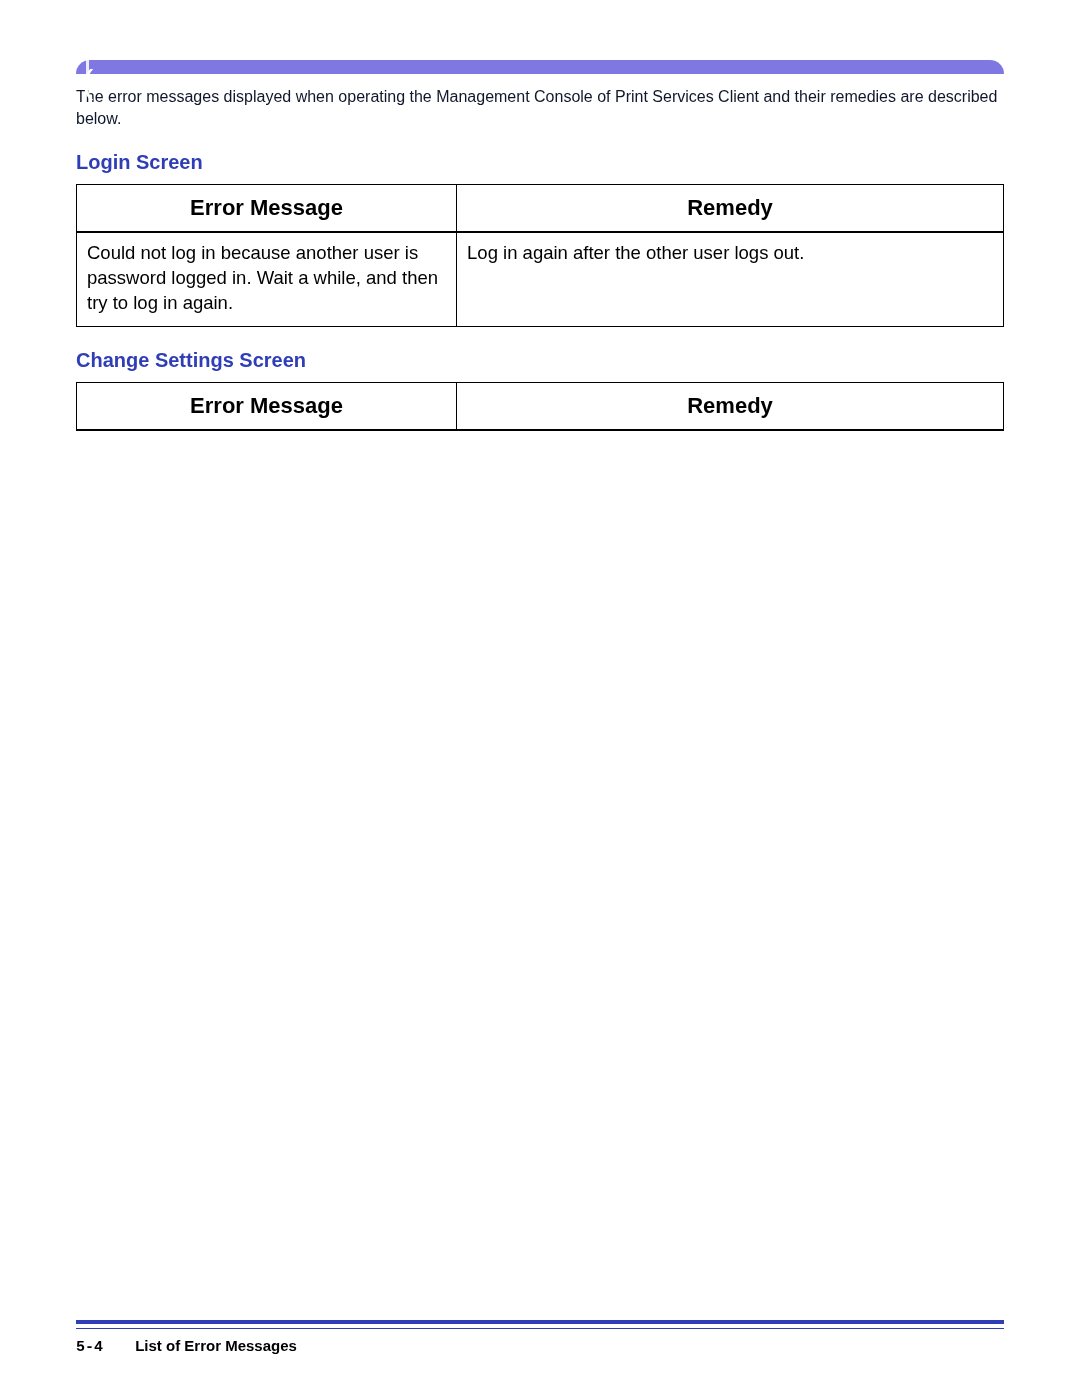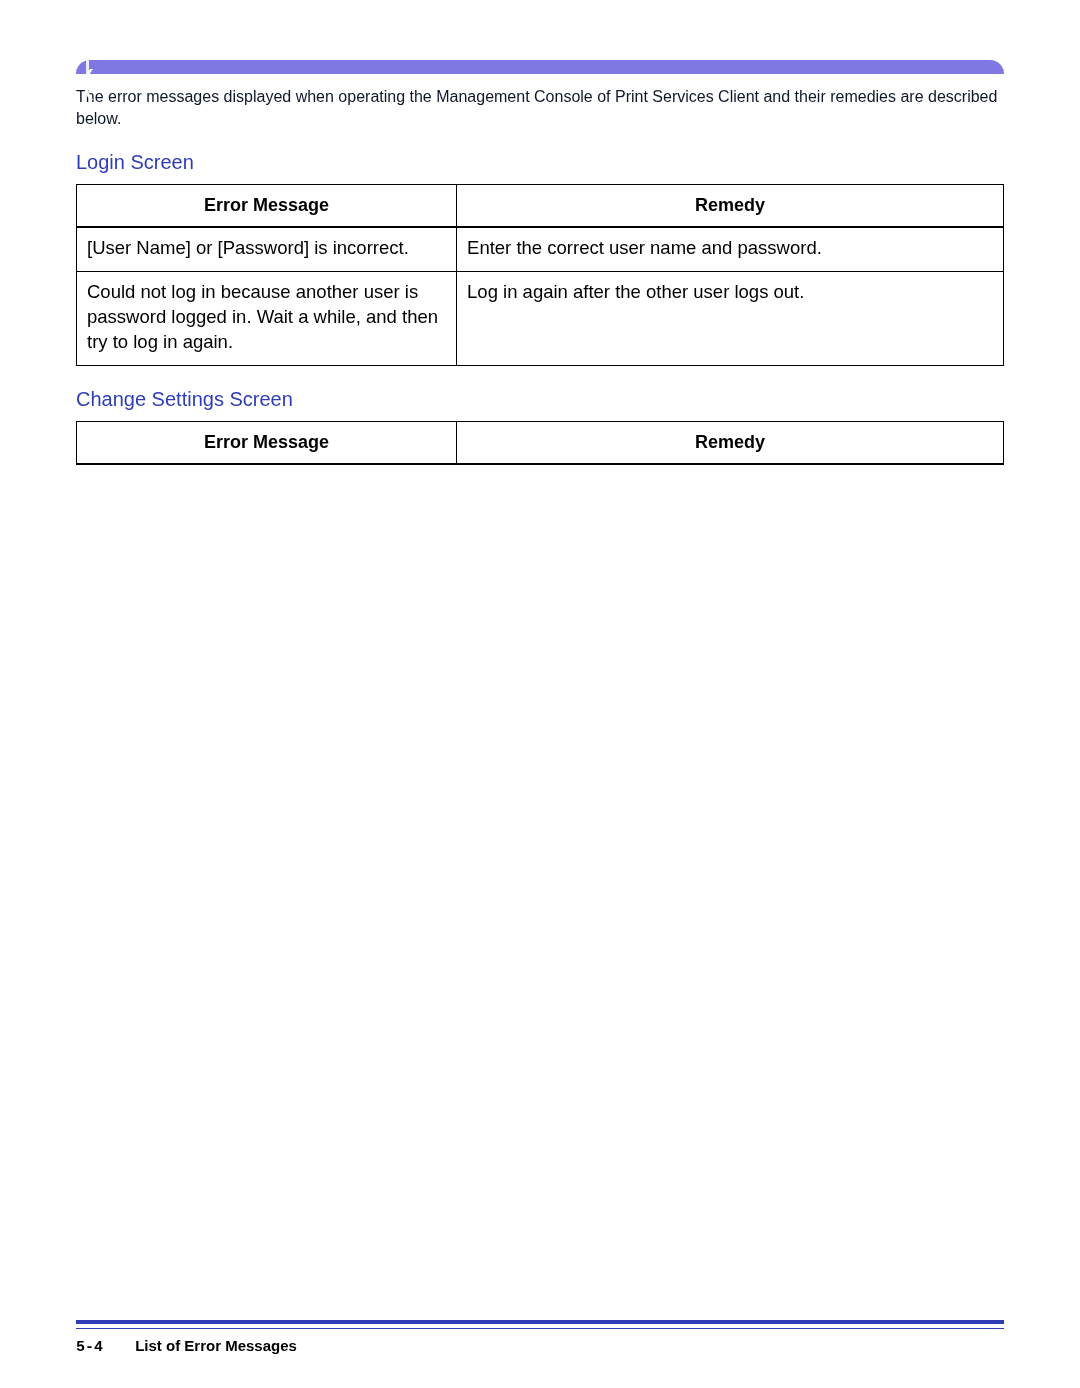--- a/index.html
+++ b/index.html
@@ -46,32 +46,32 @@
   }
   .intro {
     font-size: 16px;
     line-height: 1.35;
     margin-top: 12px;
     color: #0f172a;
   }
   .section-heading {
     color: #2f3db6;
     font-size: 20px;
-    font-weight: 400;
+    font-weight: 700;
     margin-top: 22px;
     margin-bottom: 10px;
   }
   table.err {
     width: 100%;
     border-collapse: collapse;
     border: 1.5px solid #000;
     margin-top: 6px;
   }
   table.err th {
-    font-size: 18px;
+    font-size: 22px;
     font-weight: 700;
     padding: 10px 10px;
     border: 1px solid #000;
     border-bottom: 2px solid #000;
   }
   table.err td {
     font-size: 18.5px;
     padding: 8px 10px 10px 10px;
     border: 1px solid #000;
     vertical-align: top;
@@ -127,24 +127,20 @@
         <col class="c2">
       </colgroup>
     <thead>
       <tr>
         <th>Error Message</th>
         <th>Remedy</th>
       </tr>
     </thead>
     <tbody>
       <tr>
-        <td>[User Name] or [Password] is incorrect.</td>
-        <td>Enter the correct user name and password.</td>
-      </tr>
-      <tr>
         <td>Could not log in because another user is password logged in. Wait a while, and then try to log in again.</td>
         <td>Log in again after the other user logs out.</td>
       </tr>
     </tbody>
   </table>
 
   <div class="section-heading">Change Settings Screen</div>
   <table class="err">
     <colgroup>
         <col class="c1">

